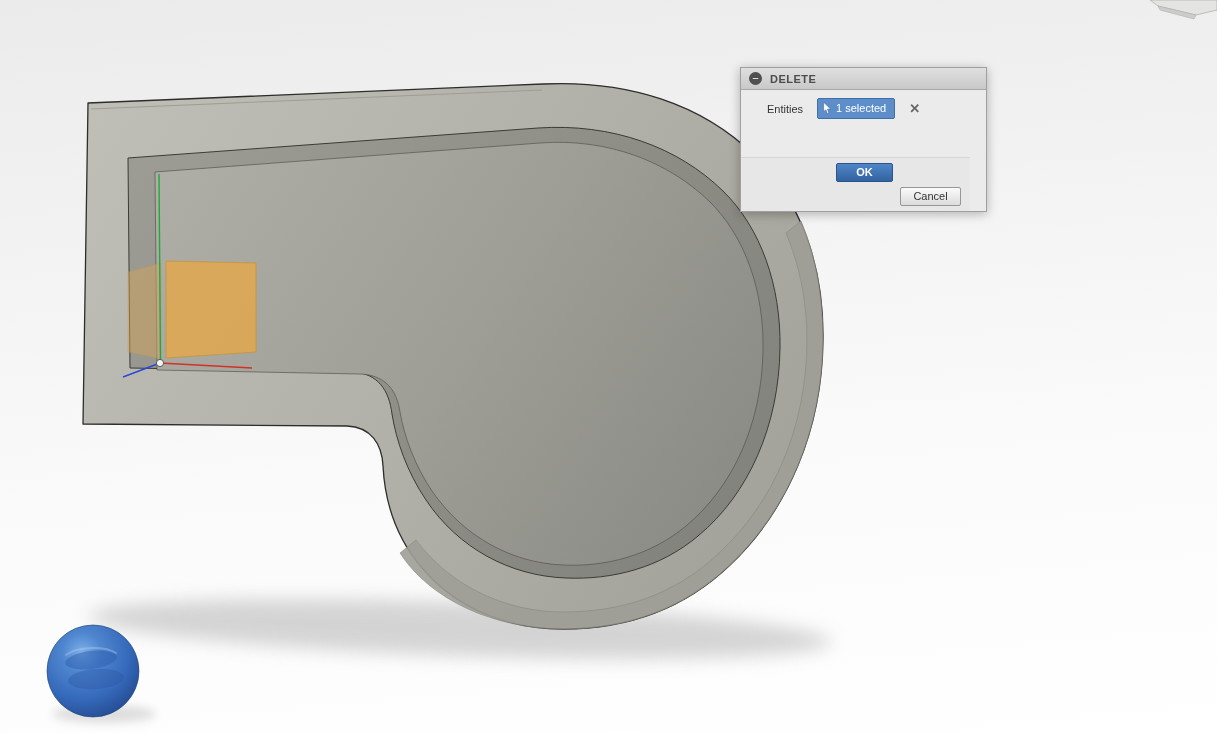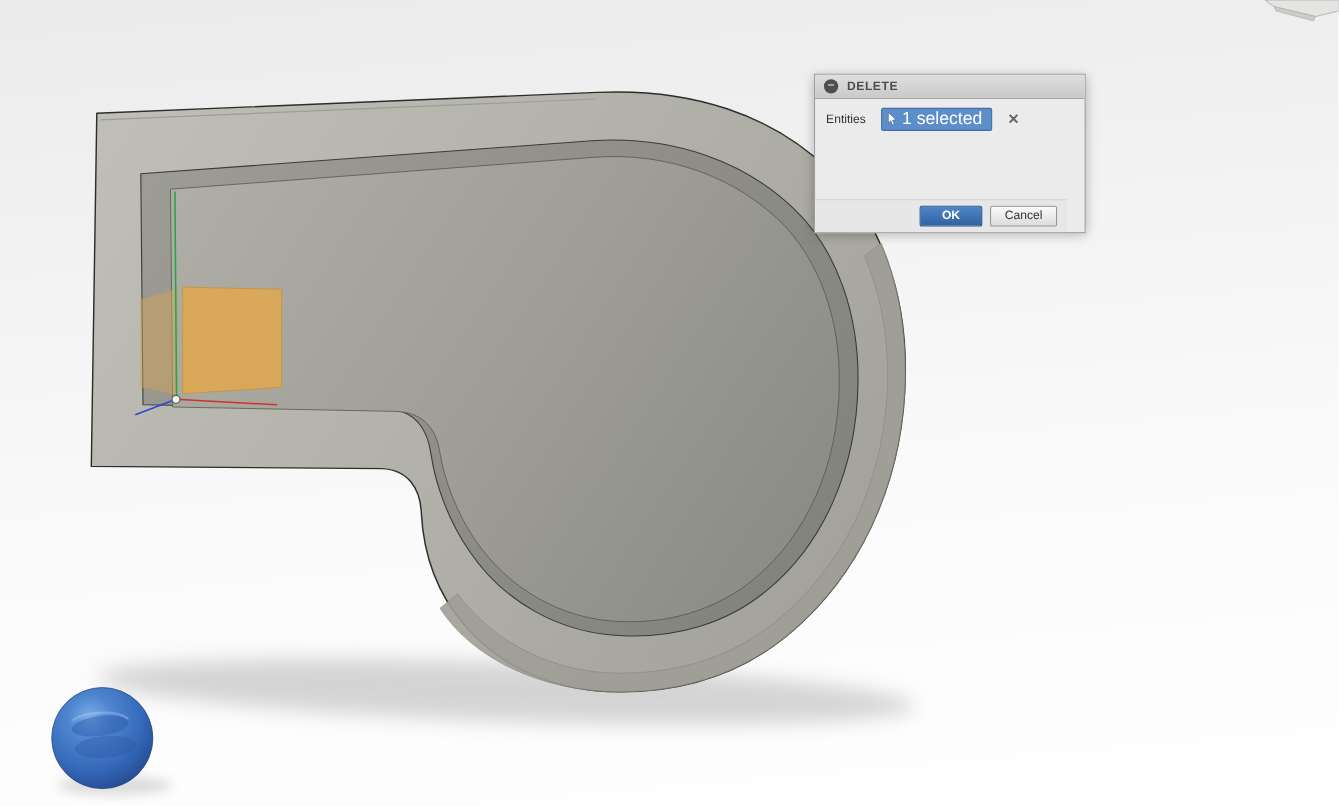--- a/index.html
+++ b/index.html
@@ -27,48 +27,48 @@
     background:linear-gradient(#dfdfdf,#c9c9c9);
     border-bottom:1px solid #a8a8a8;box-sizing:border-box;
   }
   .collapse-icon{
     width:13px;height:13px;border-radius:50%;background:#4f4f4f;color:#fff;
     display:flex;align-items:center;justify-content:center;
     font-size:11px;line-height:11px;cursor:pointer;flex:0 0 auto;
     user-select:none;
   }
   .dialog-title{font-weight:700;color:#4c4c4c;letter-spacing:0.5px;font-size:11px;}
-  .entities-row{display:flex;align-items:center;padding:8px 10px;gap:14px;}
+  .entities-row{display:flex;align-items:center;padding:8px 10px;gap:14px;margin-left:16px;}
   .entities-label{color:#333;}
   .selection-chip{
     display:flex;align-items:center;gap:4px;
     background:#5e8ec9;border:1px solid #3f6ea8;border-radius:2px;
     padding:2px 8px 2px 4px;color:#fff;cursor:pointer;height:15px;
   }
-  .selection-chip .chip-label{font-size:16px;line-height:13px;}
+  .selection-chip .chip-label{font-size:11px;line-height:13px;}
   .clear-selection{
     color:#666;font-size:13px;font-weight:bold;cursor:pointer;line-height:13px;
     user-select:none;
   }
   .dialog-footer{
     position:absolute;left:0;right:16px;bottom:0;
     display:flex;justify-content:flex-end;gap:7px;padding:5px 9px;
     border-top:1px solid #d6d6d6;background:#e7e7e7;
   }
   .btn{
     height:19px;font-size:11px;border-radius:2px;padding:0 10px;
     font-family:"Liberation Sans", sans-serif;cursor:pointer;line-height:15px;
   }
   .ok-button{
     background:linear-gradient(#4e86c8,#33629f);border:1px solid #29548e;
     color:#fff;font-weight:700;min-width:57px;
   }
   .cancel-button{
     background:linear-gradient(#fbfbfb,#dcdcdc);border:1px solid #979797;
-    color:#333;min-width:61px;
+    color:#333;min-width:61px;margin-top:24px;
   }
 </style>
 </head>
 <body>
 
 <div class="viewport">
 
   <svg class="scene" width="1217" height="733" viewBox="0 0 1217 733">
     <defs>
       <linearGradient id="topFaceGrad" gradientUnits="userSpaceOnUse" x1="90" y1="100" x2="800" y2="560">

